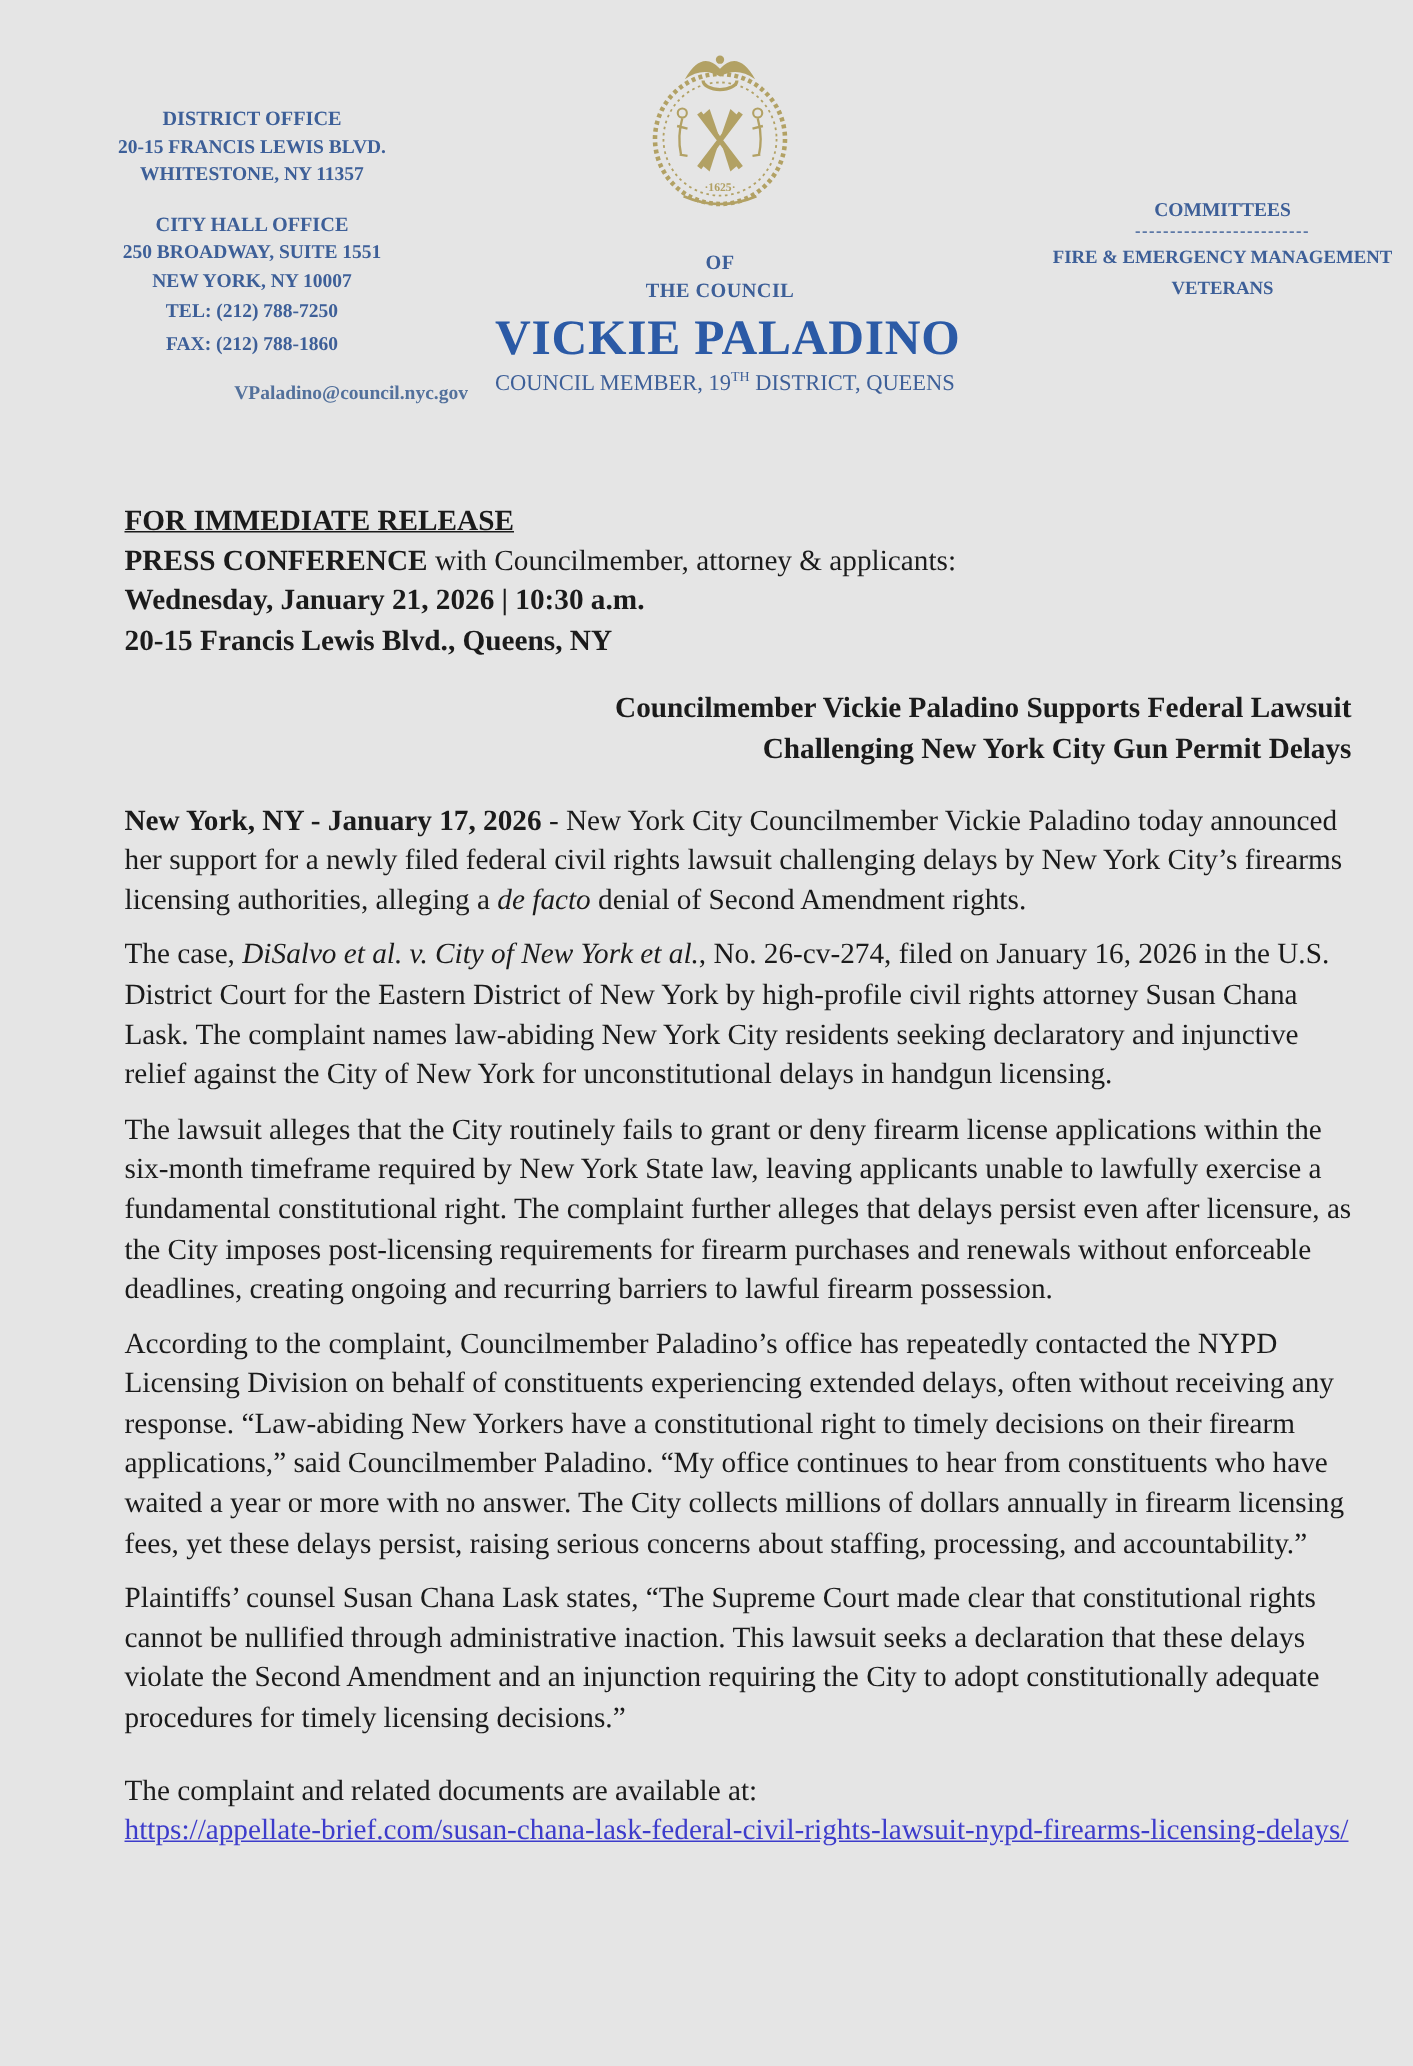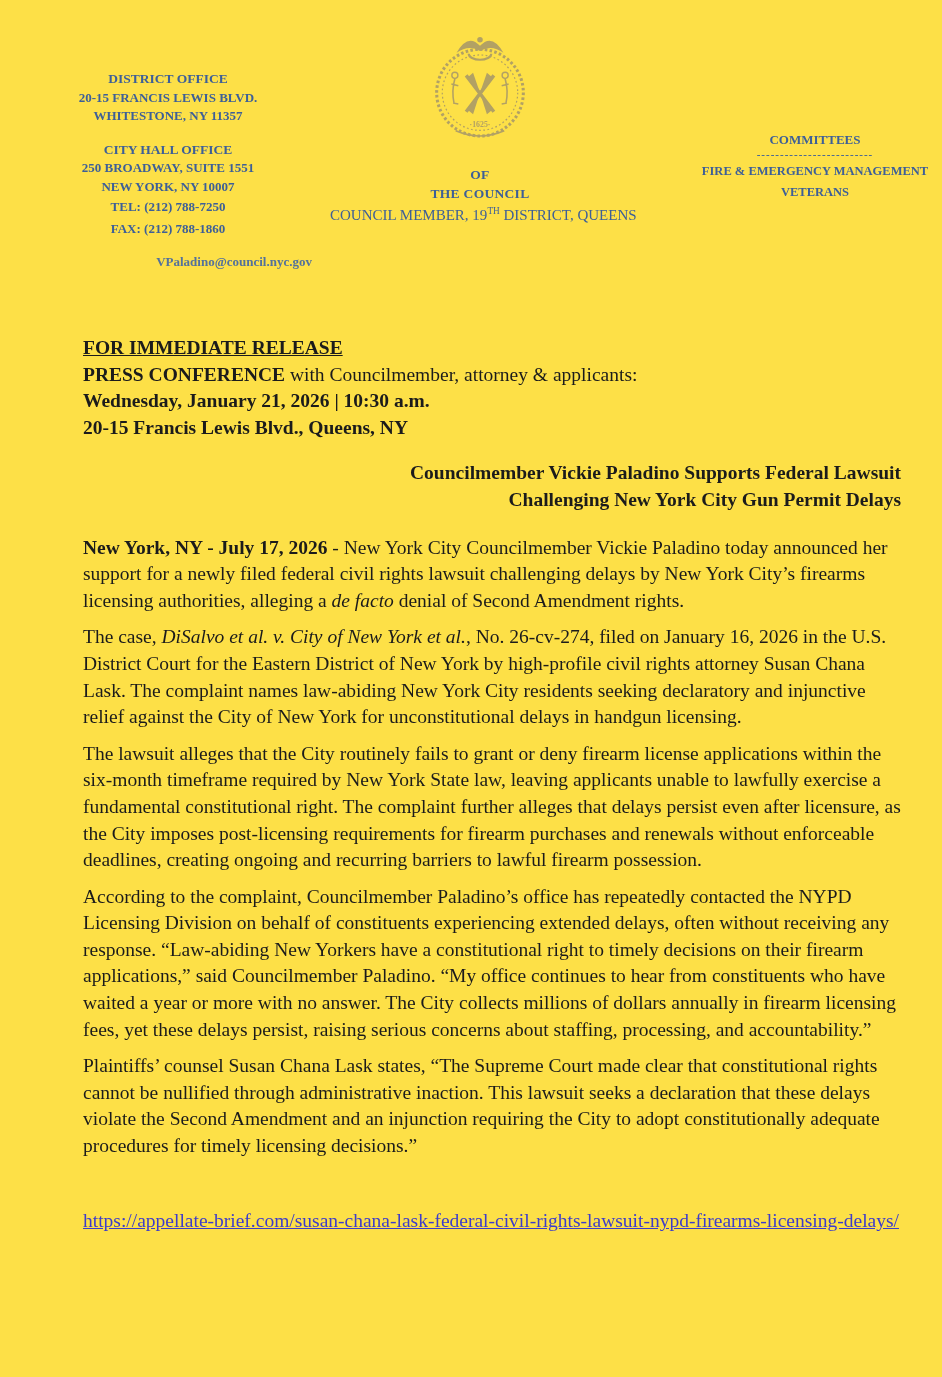--- a/index.html
+++ b/index.html
@@ -1,19 +1,19 @@
 <!DOCTYPE html>
 <html><head>
 <meta charset="utf-8">
 <style>
   html,body{margin:0;padding:0;background:#ffffff;}
   .page{
     position:relative;
     width:942px;height:1377px;
-    background:#fde047;
+    background:#e5e5e5;
     font-family:"Liberation Serif", serif;
     color:#1b1b1b;
     overflow:hidden;
   }
   
   .hdr-left{
     position:absolute;left:24px;top:70px;width:288px;
     text-align:center;color:#3d5f98;
     font-size:13px;line-height:18.5px;font-weight:600;
   }
@@ -104,40 +104,41 @@
           <circle cx="60" cy="15" r="3.2"></circle>
           <path d="M60,76 L45,59 L52,53 Z"></path>
           <path d="M60,76 L75,59 L68,53 Z"></path>
           <path d="M60,76 L45,95 L52,101 Z"></path>
           <path d="M60,76 L75,95 L68,101 Z"></path>
         </g>
         <text x="60" y="116" text-anchor="middle" font-size="9" font-weight="bold" fill="#b2a164" font-family="'Liberation Serif',serif">·1625·</text>
       </svg>
       <div class="org-line">OF</div>
       <div class="org-line">THE COUNCIL</div>
+      <div class="cm-name">VICKIE PALADINO</div>
       <div class="cm-title"><span>COUNCIL MEMBER, 19</span><sup>TH</sup><span> DISTRICT, QUEENS</span></div>
     </div>
 
     <div class="hdr-right">
       <div class="hdr-title">COMMITTEES</div>
       <div class="divider">-------------------------</div>
       <div>FIRE &amp; EMERGENCY MANAGEMENT</div>
       <div>VETERANS</div>
     </div>
   </header>
 
   <main class="doc-body">
     <div class="release-line"><span class="bold u">FOR IMMEDIATE RELEASE</span></div>
     <div class="release-line"><span class="bold">PRESS CONFERENCE</span><span> with Councilmember, attorney &amp; applicants:</span></div>
     <div class="release-line bold">Wednesday, January 21, 2026 | 10:30 a.m.</div>
     <div class="release-line bold">20-15 Francis Lewis Blvd., Queens, NY</div>
 
     <h1 class="headline"><span>Councilmember Vickie Paladino Supports Federal Lawsuit</span><br><span>Challenging New York City Gun Permit Delays</span></h1>
 
-    <p class="para first"><span class="seg-bold">New York, NY - July 17, 2026</span><span> - New York City Councilmember Vickie Paladino today announced her support for a newly filed federal civil rights lawsuit challenging delays by New York City’s firearms licensing authorities, alleging a </span><span class="seg-italic">de facto</span><span> denial of Second Amendment rights.</span></p>
+    <p class="para first"><span class="seg-bold">New York, NY - January 17, 2026</span><span> - New York City Councilmember Vickie Paladino today announced her support for a newly filed federal civil rights lawsuit challenging delays by New York City’s firearms licensing authorities, alleging a </span><span class="seg-italic">de facto</span><span> denial of Second Amendment rights.</span></p>
     <p class="para"><span>The case, </span><span class="seg-italic">DiSalvo et al. v. City of New York et al.</span><span>, No. 26-cv-274, filed on January 16, 2026 in the U.S. District Court for the Eastern District of New York by high-profile civil rights attorney Susan Chana Lask. The complaint names law-abiding New York City residents seeking declaratory and injunctive relief against the City of New York for unconstitutional delays in handgun licensing.</span></p>
     <p class="para"><span>The lawsuit alleges that the City routinely fails to grant or deny firearm license applications within the six-month timeframe required by New York State law, leaving applicants unable to lawfully exercise a fundamental constitutional right. The complaint further alleges that delays persist even after licensure, as the City imposes post-licensing requirements for firearm purchases and renewals without enforceable deadlines, creating ongoing and recurring barriers to lawful firearm possession.</span></p>
     <p class="para"><span>According to the complaint, Councilmember Paladino’s office has repeatedly contacted the NYPD Licensing Division on behalf of constituents experiencing extended delays, often without receiving any response. “Law-abiding New Yorkers have a constitutional right to timely decisions on their firearm applications,” said Councilmember Paladino. “My office continues to hear from constituents who have waited a year or more with no answer. The City collects millions of dollars annually in firearm licensing fees, yet these delays persist, raising serious concerns about staffing, processing, and accountability.”</span></p>
     <p class="para"><span>Plaintiffs’ counsel Susan Chana Lask states, “The Supreme Court made clear that constitutional rights cannot be nullified through administrative inaction. This lawsuit seeks a declaration that these delays violate the Second Amendment and an injunction requiring the City to adopt constitutionally adequate procedures for timely licensing decisions.”</span></p>
 
-    <p class="para avail"><br><a class="doc-link" href="#">https://appellate-brief.com/susan-chana-lask-federal-civil-rights-lawsuit-nypd-firearms-licensing-delays/</a></p>
+    <p class="para avail"><span>The complaint and related documents are available at:</span><br><a class="doc-link" href="#">https://appellate-brief.com/susan-chana-lask-federal-civil-rights-lawsuit-nypd-firearms-licensing-delays/</a></p>
   </main>
 </div>
 
 </body></html>

